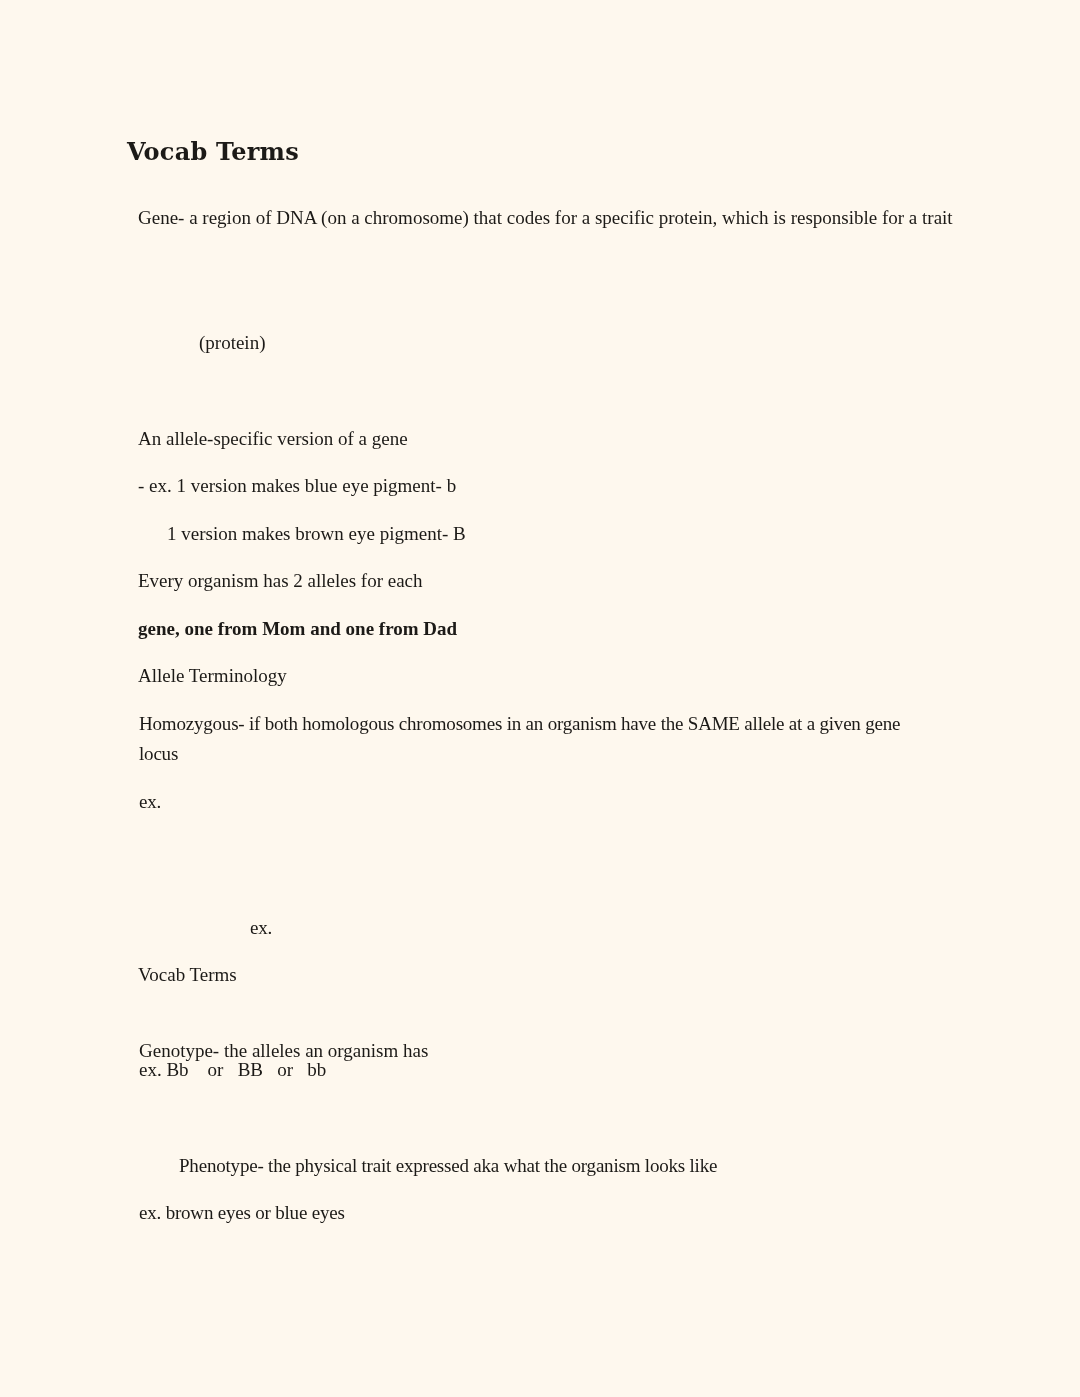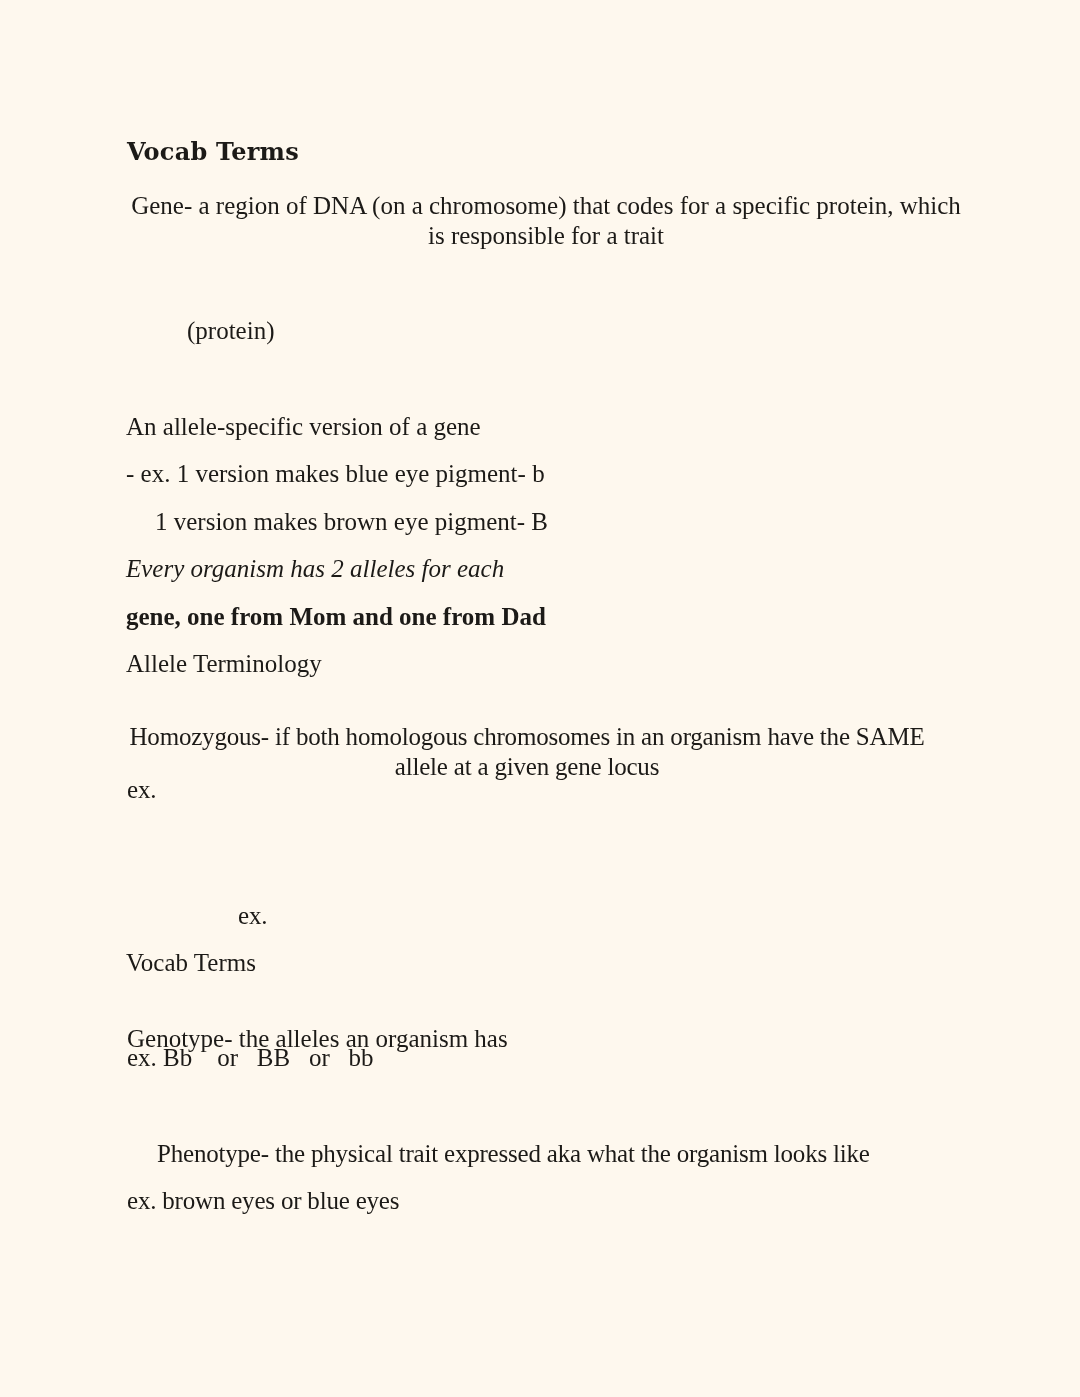--- a/index.html
+++ b/index.html
@@ -14,39 +14,38 @@
       overflow: hidden;
       color: #1c1a17;
       font-family: "Liberation Serif", "DejaVu Serif", serif;
     }
     .page {
       position: absolute;
       left: 0;
       top: 0;
       width: 1080px;
       height: 1397px;
-      text-align: center;
     }
     .title {
       position: absolute;
       left: 127px;
       top: 136px;
       font-family: "DejaVu Serif", serif;
       font-weight: bold;
       font-size: 24px;
       letter-spacing: 0.2px;
       margin: 0;
       line-height: 32px;
     }
     .line {
       position: absolute;
-      font-size: 25px;
+      font-size: 19px;
       line-height: 30px;
       white-space: pre;
-      margin: 0;
+      margin: 12px;
     }
     .wrap {
       white-space: normal;
       width: 830px;
     }
     .condensed {
       letter-spacing: -0.2px;
     }
   </style>
 </head>
@@ -59,35 +58,35 @@
 
 
   <p class="line" style="left:187px; top:316px;">(protein)</p>
 
   <p class="line" style="left:126px; top:412px;">An allele-specific version of a gene</p>
 
   <p class="line" style="left:126px; top:459px;">- ex. 1 version makes blue eye pigment- b</p>
 
   <p class="line" style="left:155px; top:507px;">1 version makes brown eye pigment- B</p>
 
-  <p class="line" style="left:126px; top:554px;font-style:italic;">Every organism has 2 alleles for each</p>
+  <p class="line" style="left:126px; top:554px;">Every organism has 2 alleles for each</p>
 
   <p class="line" style="left:126px; top:602px;font-weight:bold;">gene, one from Mom and one from Dad</p>
 
   <p class="line" style="left:126px; top:649px;">Allele Terminology</p>
 
-  <p class="line wrap condensed" style="left:127px; top:722px; width:800px;">Homozygous-  if both homologous chromosomes in an organism have the SAME allele at a given gene locus</p>
+  <p class="line wrap condensed" style="left:127px; top:697px; width:800px;">Homozygous-  if both homologous chromosomes in an organism have the SAME allele at a given gene locus</p>
 
   <p class="line condensed" style="left:127px; top:775px;">ex.</p>
 
 
   <p class="line condensed" style="left:238px; top:901px;">ex.</p>
 
   <p class="line" style="left:126px; top:948px;">Vocab Terms</p>
 
   <p class="line" style="left:127px; top:1024px;">Genotype- the alleles an organism has</p>
 
   <p class="line" style="left:127px; top:1043px;">ex. Bb    or   BB   or   bb</p>
 
-  <p class="line condensed" style="left:157px; top:1139px;">Phenotype- the physical trait expressed aka what the organism looks like</p>
+  <p class="line condensed" style="left:167px; top:1139px;">Phenotype- the physical trait expressed aka what the organism looks like</p>
 
   <p class="line condensed" style="left:127px; top:1186px;">ex. brown eyes or blue eyes</p>
 </div>
 
 </body></html>

